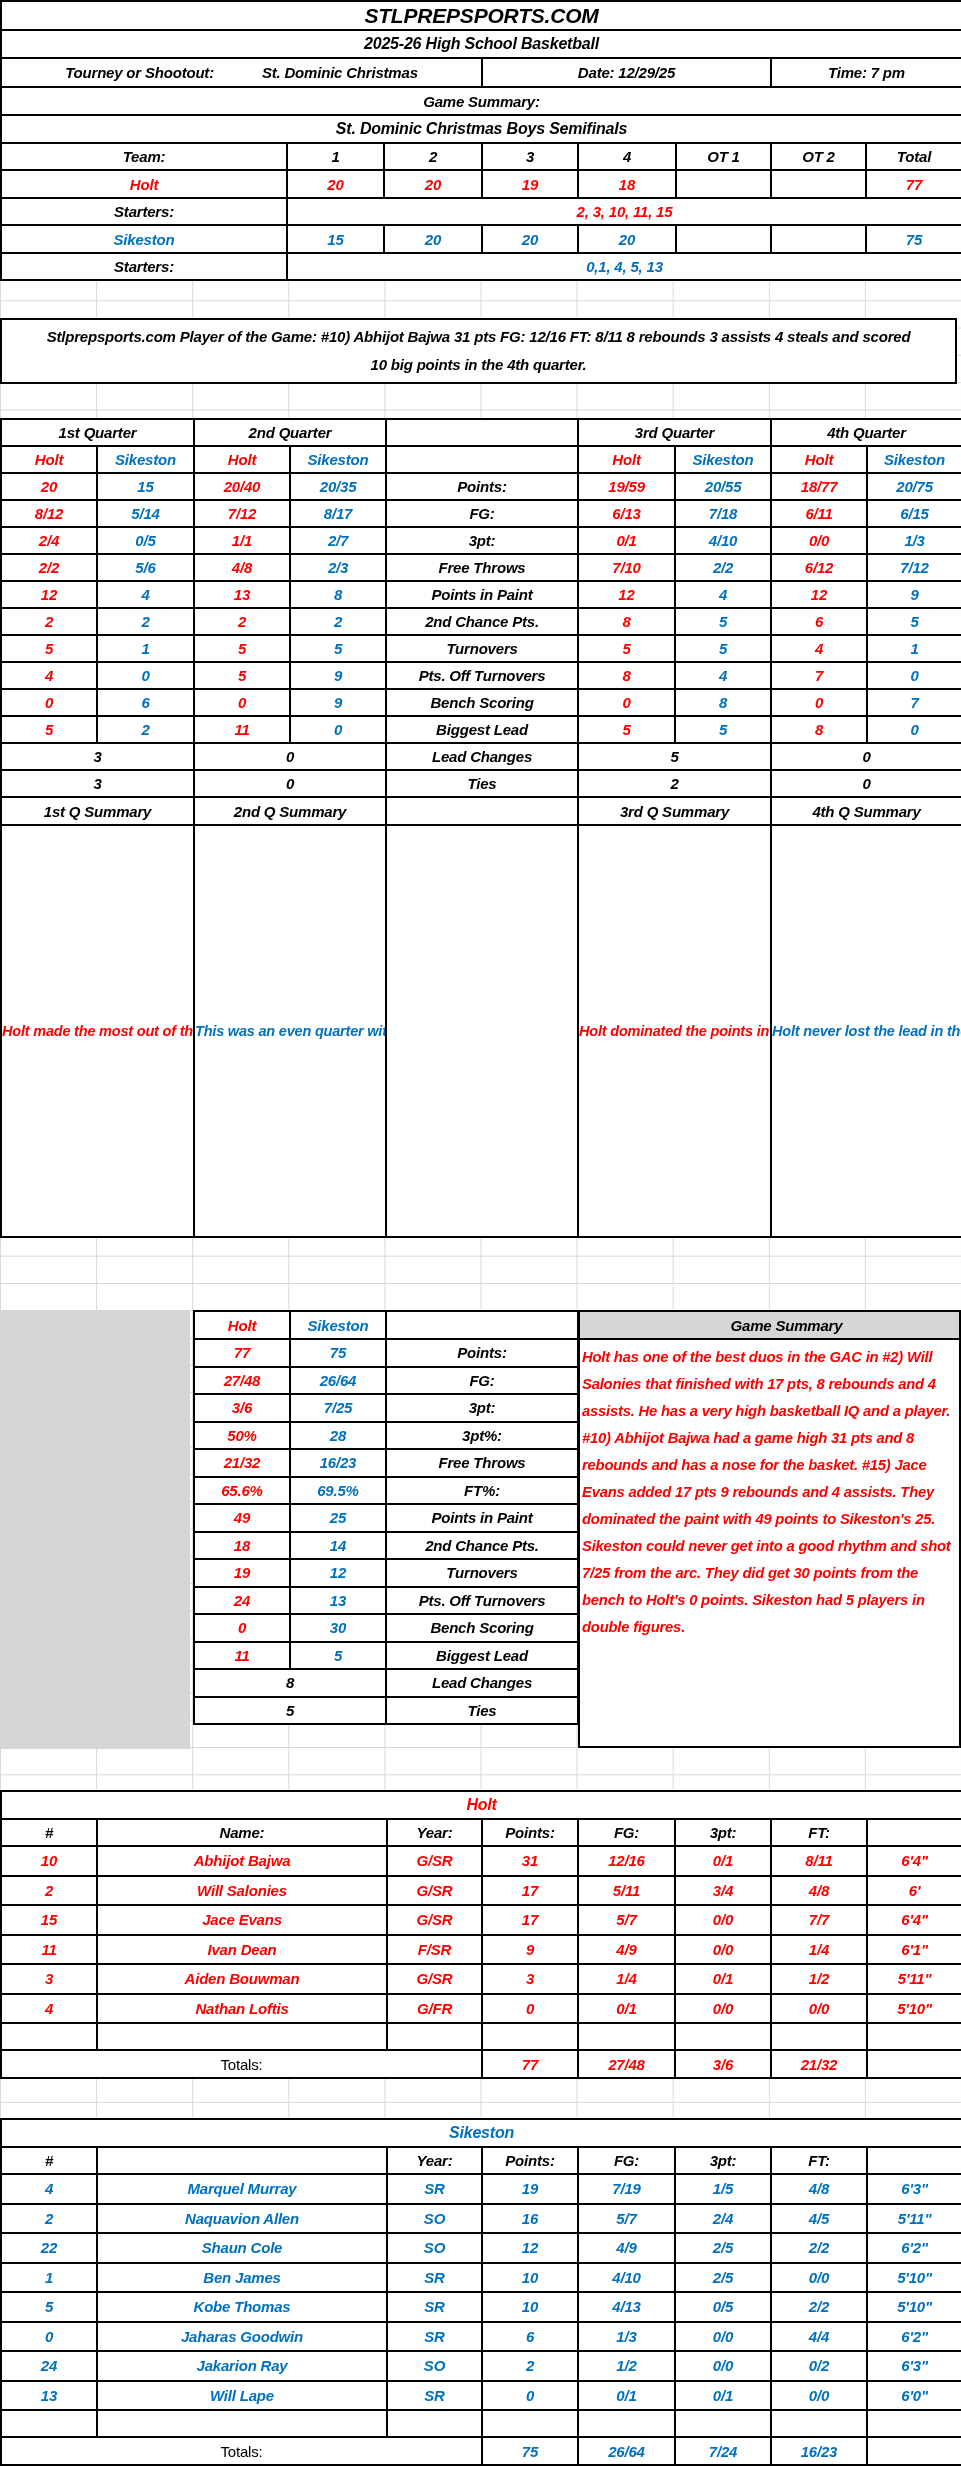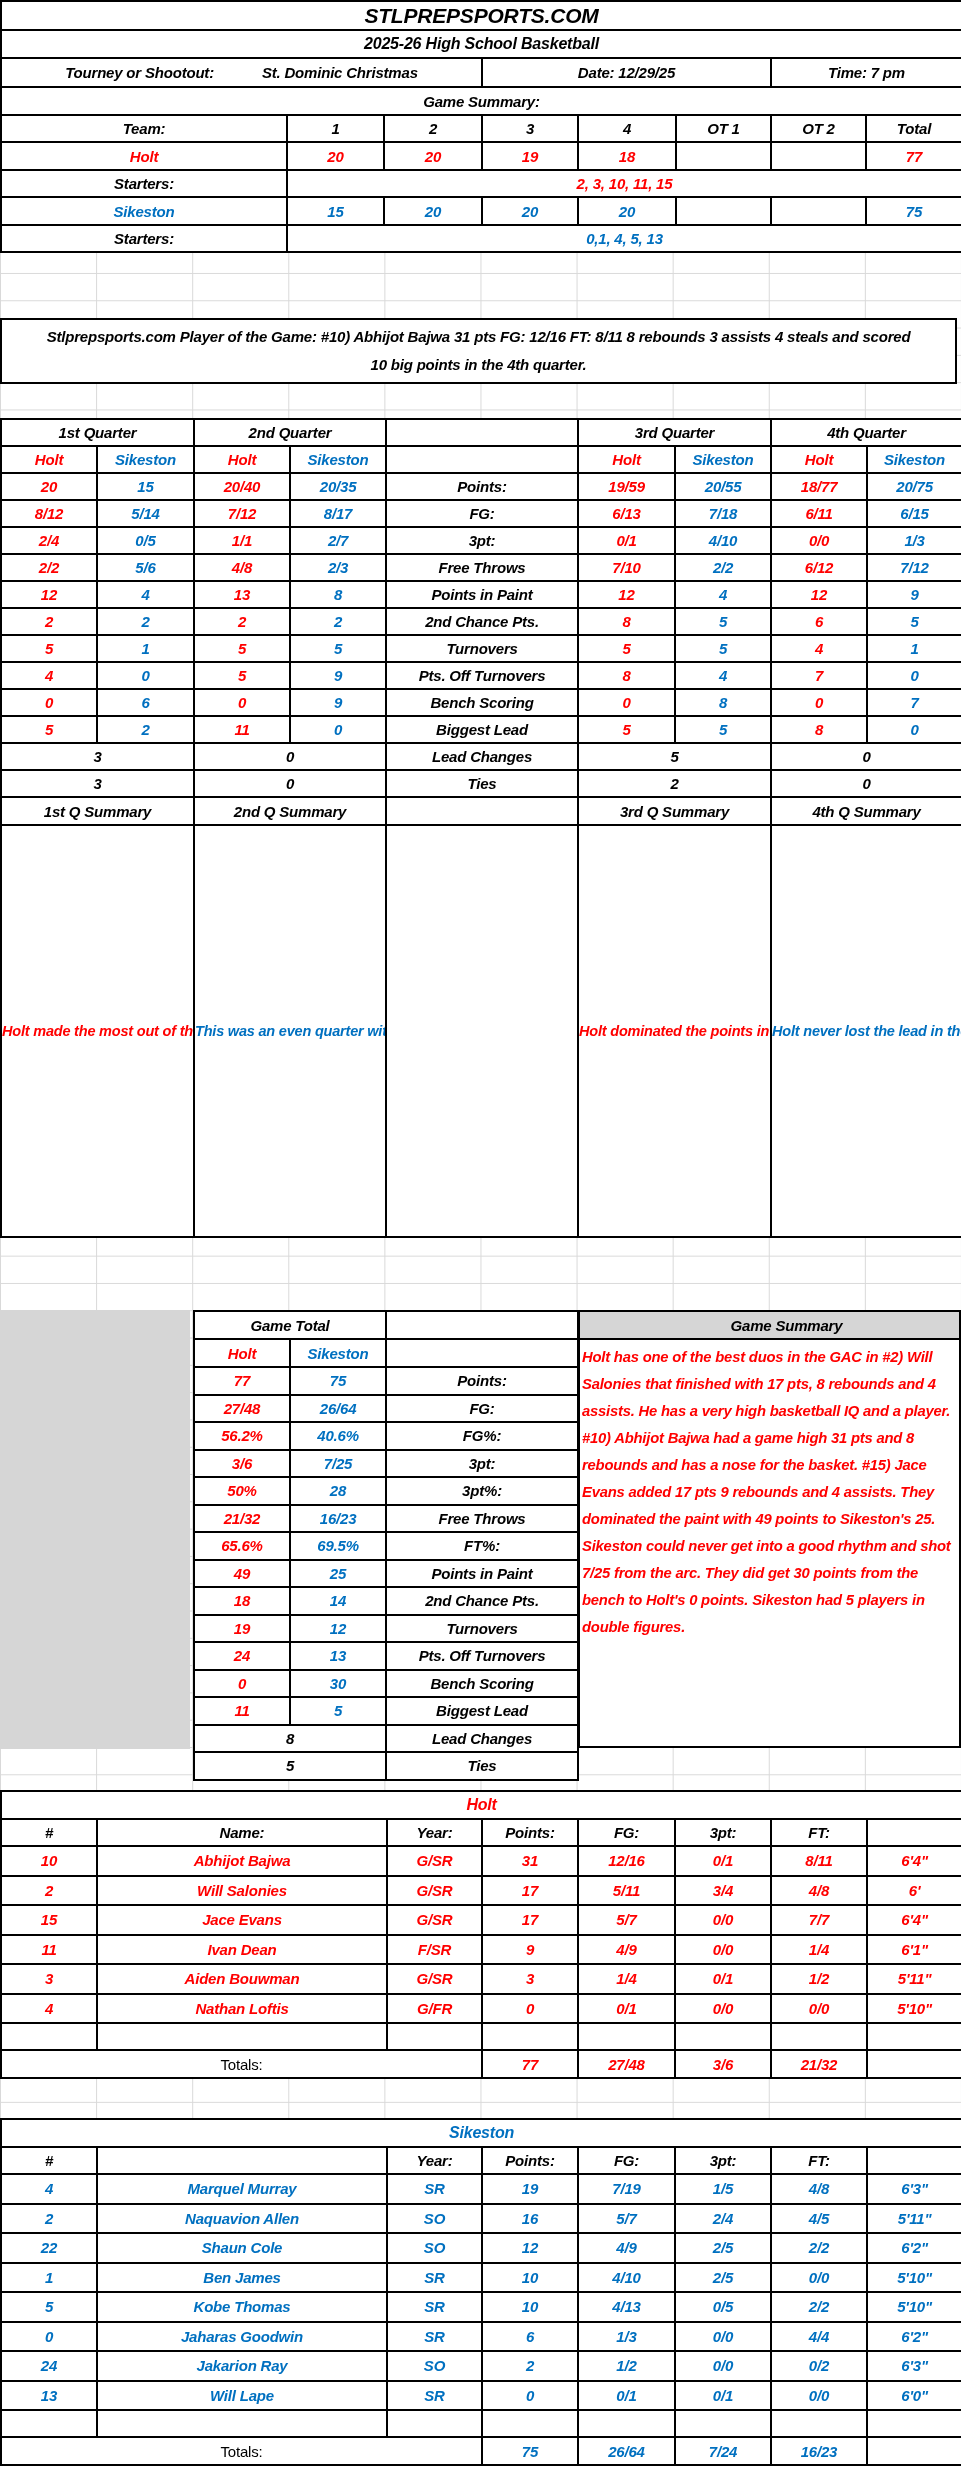--- a/index.html
+++ b/index.html
@@ -85,20 +85,23 @@
           <td colspan="8" class="season-cell">2025-26 High School Basketball</td>
         </tr>
       <tr style="height:29px" class="meta-cell">
         <td colspan="3" class="left"><span>Tourney or Shootout:</span><span class="tourney-val">St. Dominic Christmas</span></td>
         <td colspan="3" class="left">Date: 12/29/25</td>
         <td colspan="2" class="left">Time: 7 pm</td>
       </tr>
       <tr style="height:28px">
           <td colspan="8" class="gray">Game Summary:</td>
         </tr>
+      <tr style="height:28px">
+          <td colspan="8" class="event-cell">St. Dominic Christmas Boys Semifinals</td>
+        </tr>
       <tr style="height:27px">
         <td class="gray">Team:</td>
         <td class="gray">1</td>
         <td class="gray">2</td>
         <td class="gray">3</td>
         <td class="gray">4</td>
         <td class="gray">OT 1</td>
         <td class="gray">OT 2</td>
         <td class="gray">Total</td>
       </tr>
@@ -316,44 +319,35 @@
   <div id="gray-rect"></div>
 
   <table class="t" id="gt-table" style="left:193px;top:1310px;width:384px">
     <colgroup>
         <col style="width:96px">
         <col style="width:96px">
         <col style="width:192px">
       </colgroup>
     <tbody>
       <tr style="height:28px">
-        <td colspan="2" class="gray">Game Total</td>
-        <td></td>
-      </tr>
-      <tr style="height:28px">
         <td class="holt">Holt</td>
         <td class="sik">Sikeston</td>
         <td></td>
       </tr>
     </tbody>
     <tbody id="gt-rows">
         <tr>
           <td class="holt">77</td>
           <td class="sik">75</td>
           <td class="lbl">Points:</td>
         </tr>
         <tr>
           <td class="holt">27/48</td>
           <td class="sik">26/64</td>
           <td class="lbl">FG:</td>
-        </tr>
-        <tr>
-          <td class="holt">56.2%</td>
-          <td class="sik">40.6%</td>
-          <td class="lbl">FG%:</td>
         </tr>
         <tr>
           <td class="holt">3/6</td>
           <td class="sik">7/25</td>
           <td class="lbl">3pt:</td>
         </tr>
         <tr>
           <td class="holt">50%</td>
           <td class="sik">28</td>
           <td class="lbl">3pt%:</td>

